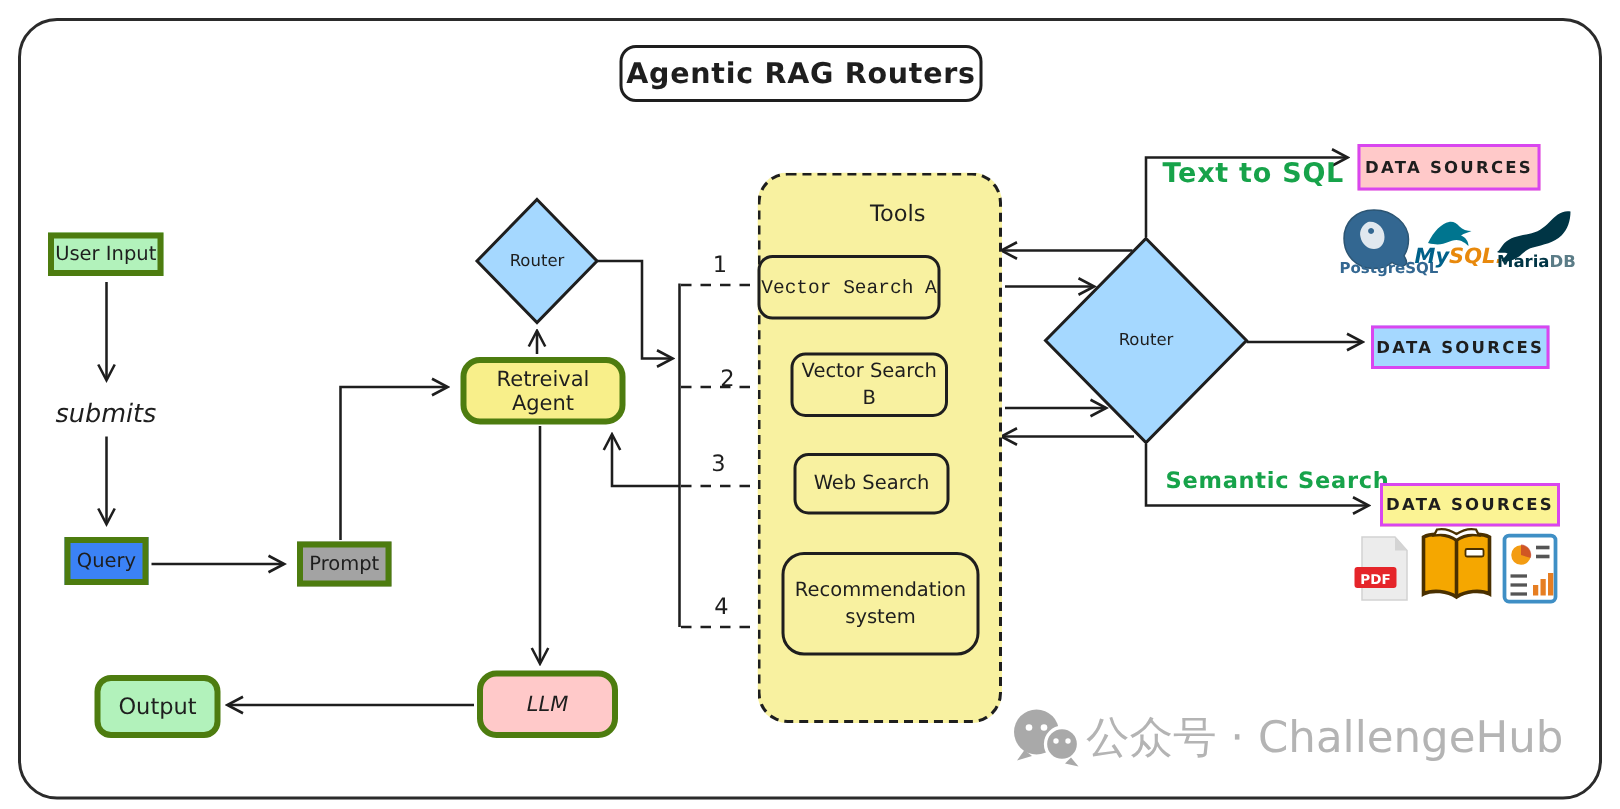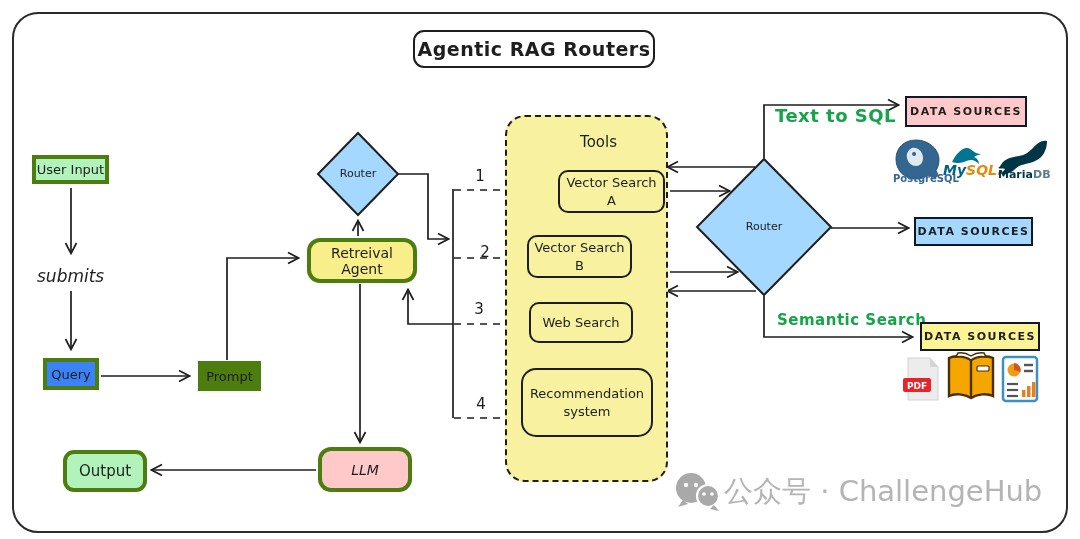--- a/index.html
+++ b/index.html
@@ -7,36 +7,36 @@
           font-family:"DejaVu Sans","Liberation Sans",sans-serif;color:#1e1e1e;}
   .abs{position:absolute;box-sizing:border-box;}
   #frame{left:12px;top:12px;width:1056px;height:521px;border:2.5px solid #2b2b2b;border-radius:26px;}
   #title-box{left:413px;top:30px;width:242px;height:38px;border:2px solid #1e1e1e;border-radius:11px;
              background:#fff;display:flex;align-items:center;justify-content:center;
              font-size:19px;font-weight:600;letter-spacing:.5px;}
   .node{border:4px solid #4d7c0f;display:flex;align-items:center;justify-content:center;text-align:center;}
   #user-input{left:32px;top:155px;width:77px;height:29px;background:#b2f2bb;font-size:13px;}
   #submits{left:37px;top:266px;width:70px;font-size:17px;font-style:italic;}
   #query{left:43px;top:358px;width:56px;height:32px;background:#3b82f6;font-size:13px;}
-  #prompt{left:198px;top:361px;width:63px;height:30px;background:#4d7c0f;font-size:13px;}
+  #prompt{left:198px;top:361px;width:63px;height:30px;background:#a3a3a3;font-size:13px;}
   #retrieval-agent{left:307px;top:238px;width:110px;height:45px;background:#f8ef8a;border-radius:13px;font-size:14px;}
   #tools-box{left:505px;top:115px;width:163px;height:367px;background:#f8f1a0;
              border:2.5px dashed #1e1e1e;border-radius:20px;}
   #tools-title{left:505px;top:133px;width:163px;text-align:center;font-size:15px;padding-left:24px;}
   .tool{background:#f8f1a0;border:2px solid #1e1e1e;border-radius:10px;font-size:13px;line-height:1.35;}
-  #tool-vsa{left:558px;top:170px;width:107px;height:43px;}
+  #tool-vsa{left:505px;top:170px;width:122px;height:43px;font-family:Liberation Mono, monospace;}
   #tool-vsb{left:527px;top:235px;width:105px;height:43px;}
   #tool-web{left:529px;top:302px;width:104px;height:41px;}
   #tool-rec{left:521px;top:368px;width:132px;height:69px;border-radius:15px;}
   .branch-num{font-size:15px;width:16px;text-align:center;}
   #bn1{left:472px;top:167px;} #bn2{left:477px;top:243px;} #bn3{left:471px;top:300px;} #bn4{left:473px;top:395px;}
   .router-label{font-size:11px;text-align:center;}
   #router-left-label{left:328px;top:167px;width:60px;}
   #router-right-label{left:734px;top:220px;width:60px;}
-  .ds{border:2px solid #0f172a;display:flex;align-items:center;justify-content:center;
+  .ds{border:2px solid #d946ef;display:flex;align-items:center;justify-content:center;
       font-size:11px;letter-spacing:1.5px;font-weight:600;}
   #ds-pink{left:905px;top:96px;width:122px;height:31px;background:#ffc9c9;}
   #ds-blue{left:914px;top:217px;width:119px;height:29px;background:#a5d8ff;}
   #ds-yellow{left:920px;top:322px;width:120px;height:29px;background:#fbf394;}
   .route-label{color:#17a34a;font-weight:700;letter-spacing:.5px;}
   #text-to-sql{left:775px;top:105px;font-size:18px;}
   #semantic-search{left:777px;top:311px;font-size:15px;}
   #llm{left:318px;top:447px;width:94px;height:45px;background:#ffc9c9;border-radius:13px;font-size:14px;font-style:italic;}
   #output{left:63px;top:450px;width:84px;height:42px;background:#b2f2bb;border-radius:11px;font-size:15px;}
   #watermark-text{left:724px;top:472px;font-size:29px;color:#b4b4b4;white-space:nowrap;}

